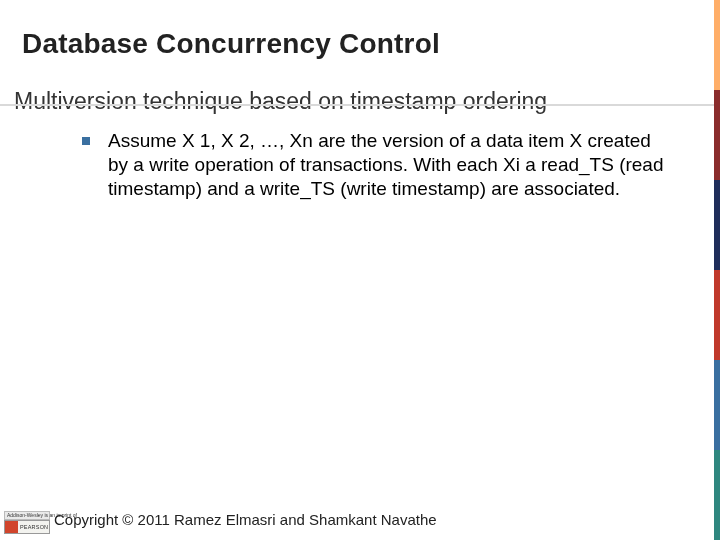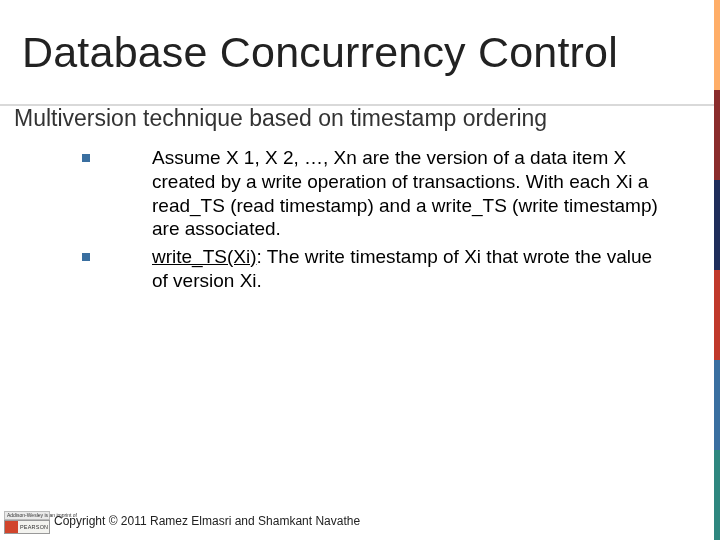--- a/index.html
+++ b/index.html
@@ -9,22 +9,22 @@
     background: #fff;
     position: relative;
   }
   .slide {
     width: 720px;
     height: 540px;
     position: relative;
     padding: 0;
   }
   .title {
-    font-size: 43px;
-    font-weight: 400;
+    font-size: 28px;
+    font-weight: 700;
     color: #222;
     padding: 28px 0 0 22px;
     letter-spacing: 0.2px;
   }
   .title-underline {
     position: absolute;
     left: 0;
     top: 104px;
     width: 720px;
     height: 2px;
@@ -36,42 +36,41 @@
     padding: 28px 12px 0 14px;
     font-weight: 400;
   }
   .content {
     padding: 14px 48px 0 82px;
   }
   .item {
     display: flex;
     align-items: flex-start;
     margin-bottom: 4px;
-    gap: 44px;
   }
   .bullet {
     width: 8px;
     height: 8px;
     background: #3a6fa0;
     flex: 0 0 auto;
     margin-top: 8px;
     margin-right: 18px;
   }
   .body-text {
     font-size: 19px;
     line-height: 1.25;
     color: #000;
     flex: 1 1 auto;
   }
   .body-text .u { text-decoration: underline; }
   .footer {
     position: absolute;
     left: 54px;
     bottom: 12px;
-    font-size: 12px;
+    font-size: 15px;
     color: #222;
   }
   .logo {
     position: absolute;
     left: 4px;
     bottom: 6px;
     width: 46px;
   }
   .logo-top {
     font-size: 5px;
@@ -126,24 +125,20 @@
   <h1 class="title">Database Concurrency Control</h1>
   <div class="title-underline"></div>
 
   <div class="subhead">Multiversion technique based on timestamp ordering</div>
 
   <div class="content">
     <div class="item">
       <div class="bullet"></div>
       <div class="body-text">Assume X 1, X 2, …, Xn are the version of a data item X created by a write operation of transactions.  With each Xi a read_TS (read timestamp) and a write_TS (write timestamp) are associated.</div>
     </div>
-    <div class="item">
-      <div class="bullet"></div>
-      <div class="body-text"><span class="u">write_TS(Xi)</span>:  The write timestamp of Xi that wrote the value of version Xi.</div>
-    </div>
   </div>
 
   <div class="logo">
     <div class="logo-top">Addison-Wesley is an imprint of</div>
     <div class="logo-bottom">
       <div class="logo-red"></div>
       <div class="logo-right">PEARSON</div>
     </div>
   </div>
 

